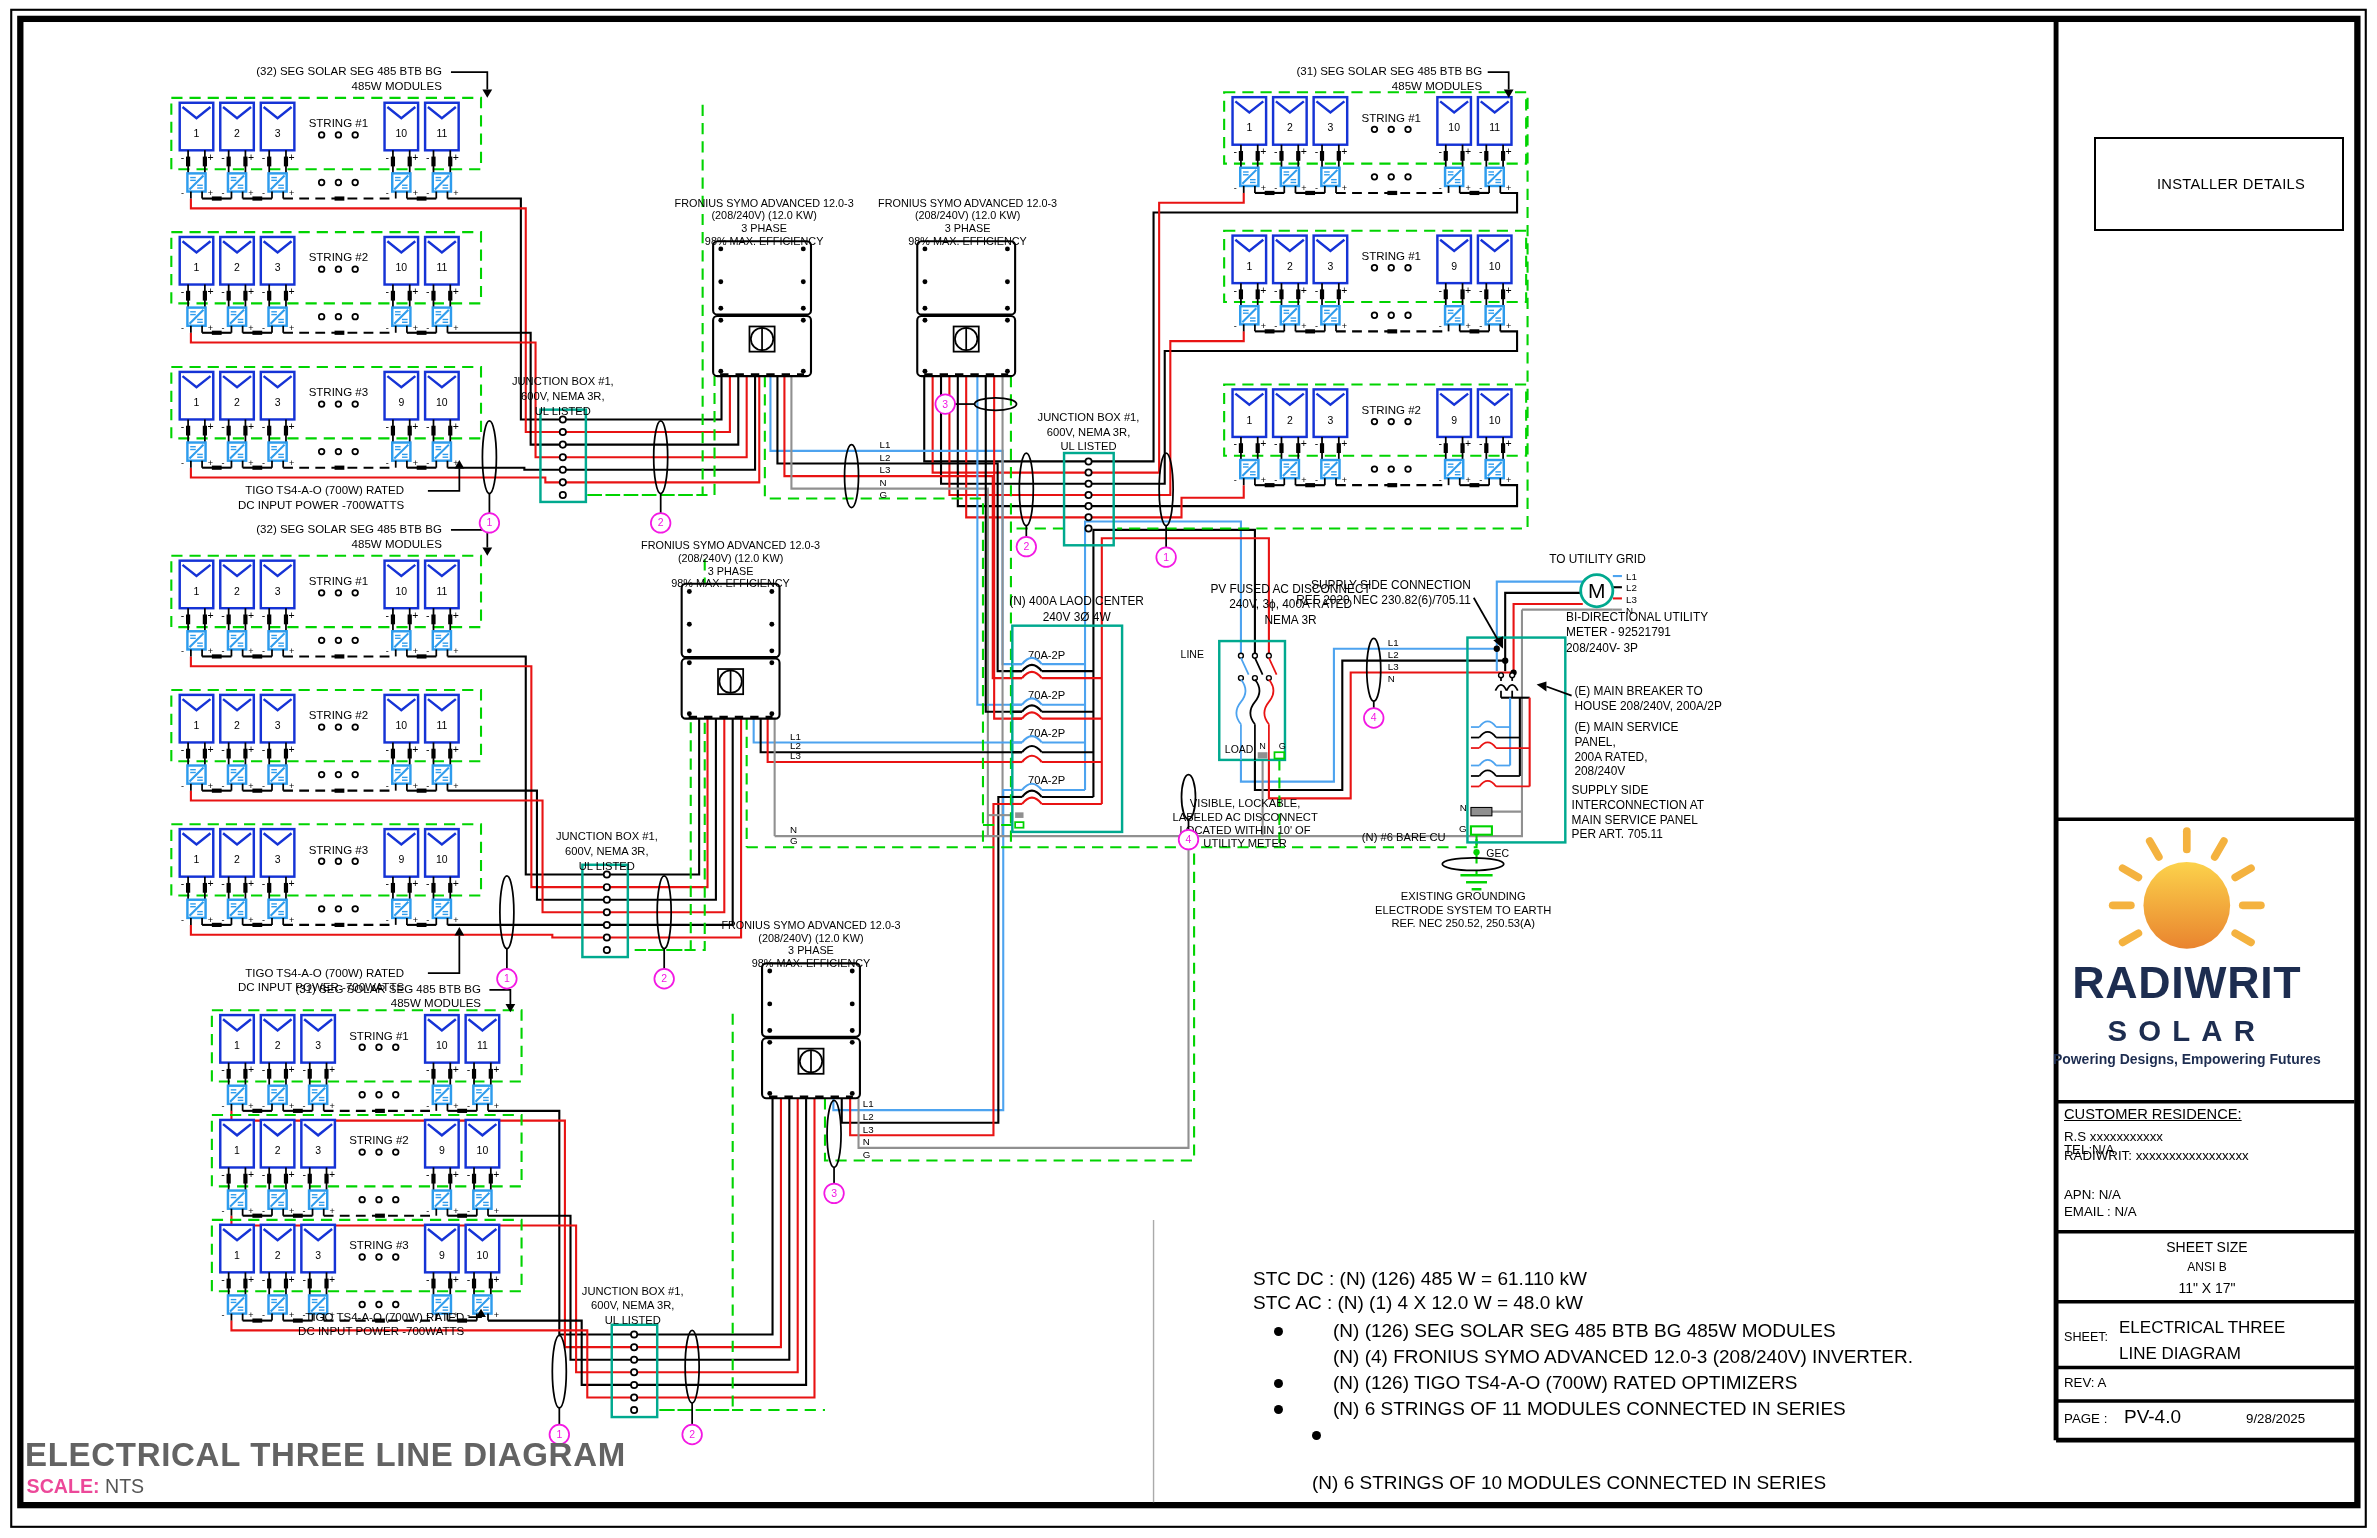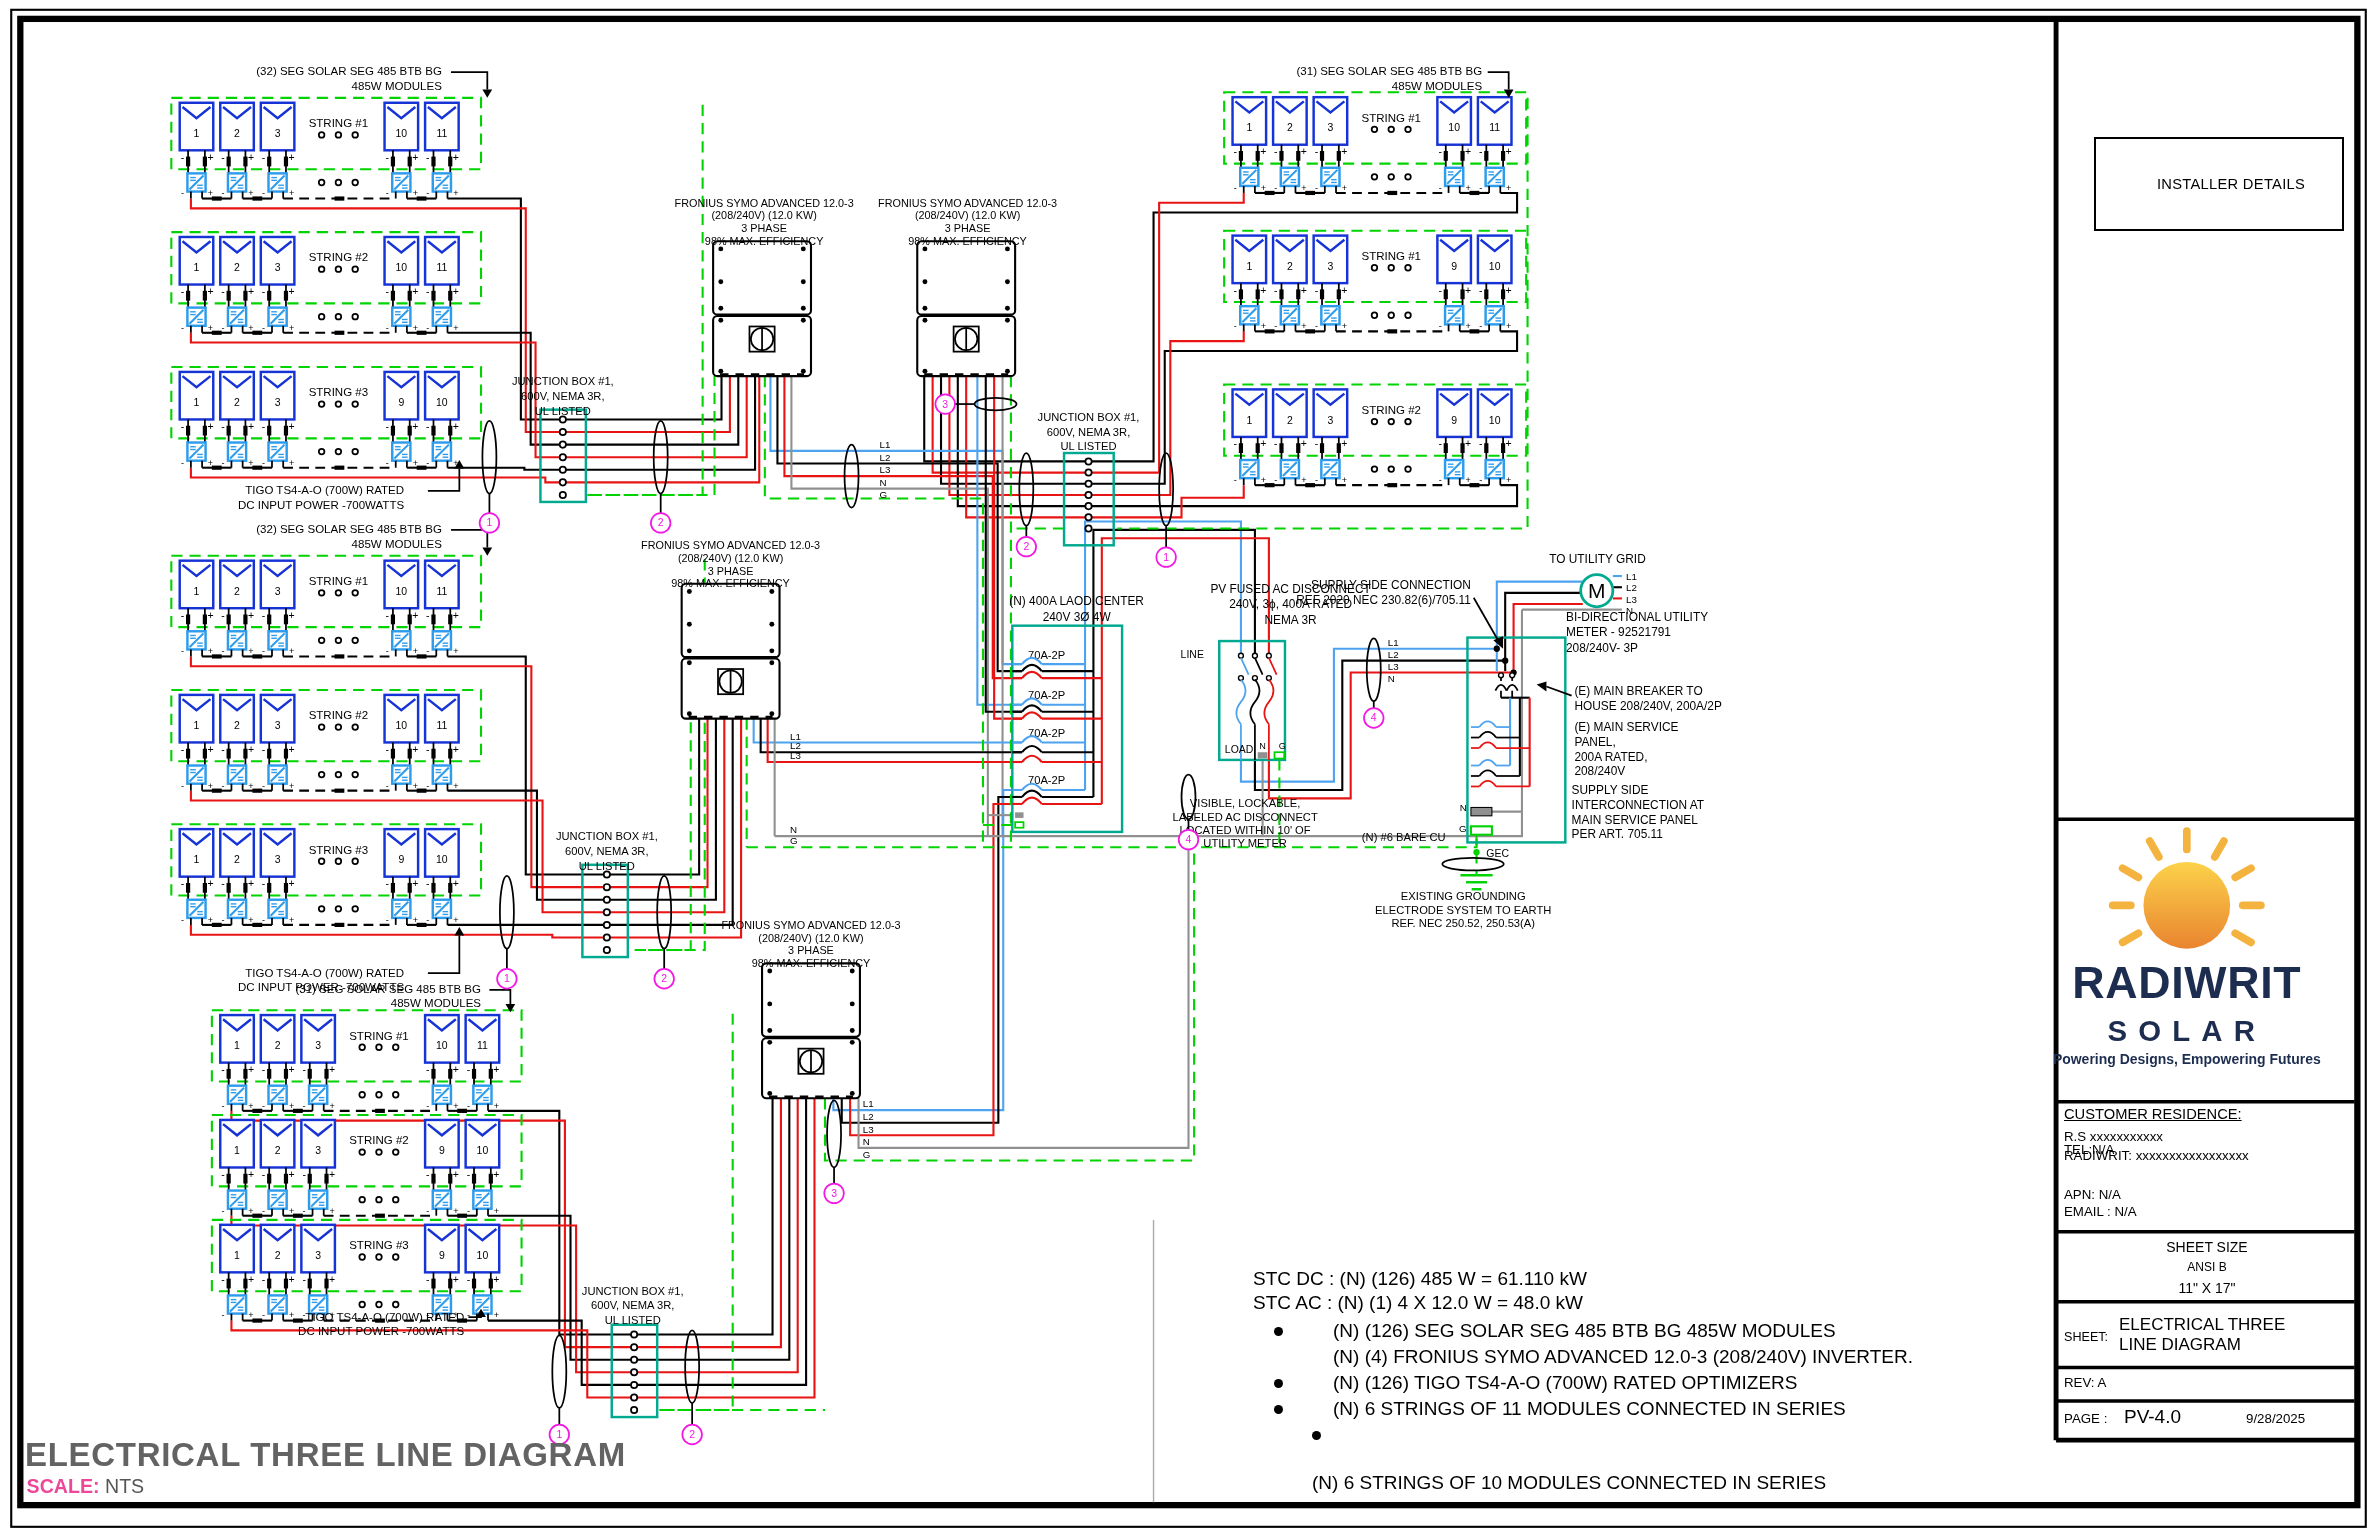--- a/index.html
+++ b/index.html
@@ -15,21 +15,21 @@
   .sum-bullet .dot{width:9px;height:9px;border-radius:50%;background:#000;margin:7px 18px 0 0;flex:none;}
   .sum-bullet .nodot{width:27px;flex:none;}
   .dwg-title{font-size:33px;font-weight:bold;color:#636363;letter-spacing:0.7px;}
   .dwg-scale{font-size:19.6px;color:#555;}
   .dwg-scale b{color:#ec4899;margin-top:20px;}
   .tb{font-size:13.3px;}
   .tb-head{font-size:14.7px;text-decoration:underline;font-weight:500;}
   .tb-center{width:302px;text-align:center;}
   .installer-box{border:2.1px solid #000;display:flex;align-items:center;justify-content:center;
                  font-size:14.7px;letter-spacing:0.3px;padding-left:24px;}
-  .sheet-val{font-size:17px;line-height:20px;}
+  .sheet-val{font-size:17px;line-height:26px;}
   .page-val{font-size:19px;}
 </style>
 </head>
 <body>
 
 <div id="stage">
   <svg id="diagram" width="2377" height="1538" viewBox="0 0 3400 2200">
       <rect x="16" y="14" width="3368" height="2170" fill="none" stroke="#000" stroke-width="3"></rect>
       <rect x="29" y="27" width="3343" height="2126" fill="none" stroke="#000" stroke-width="9"></rect>
       <path d="M 2941 27 V 2060" fill="none" stroke="#000000" stroke-width="7"></path>

